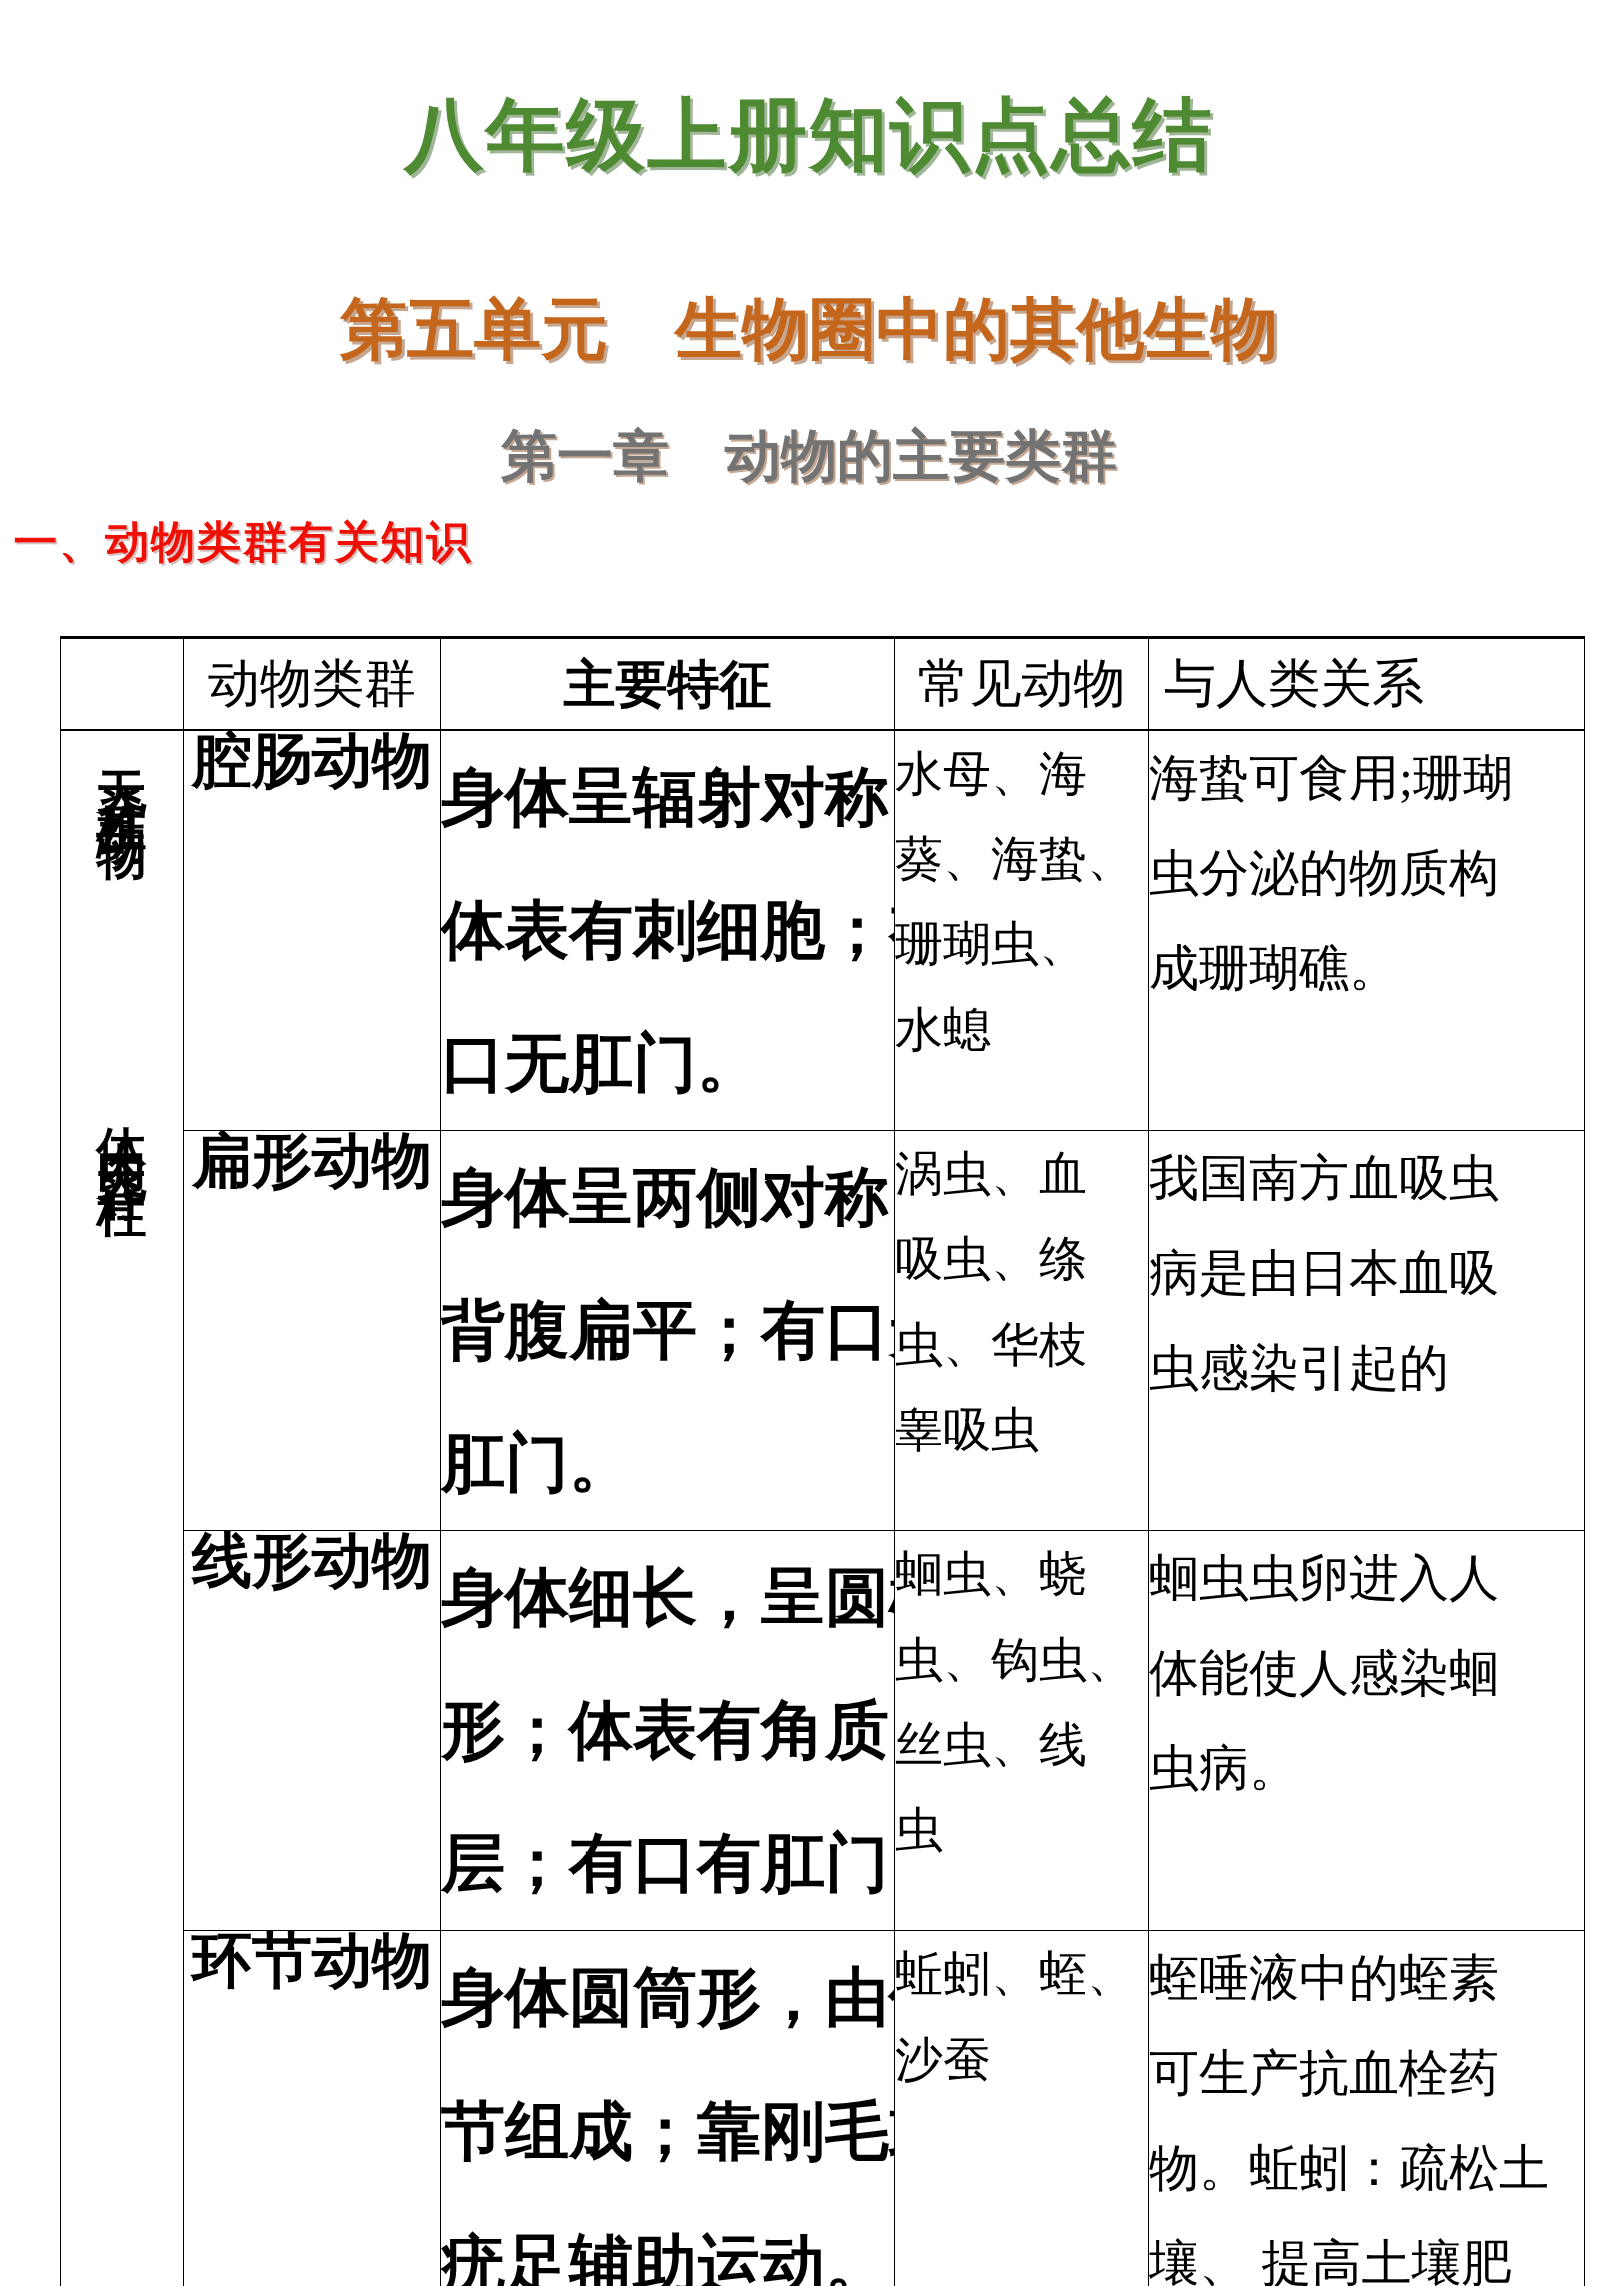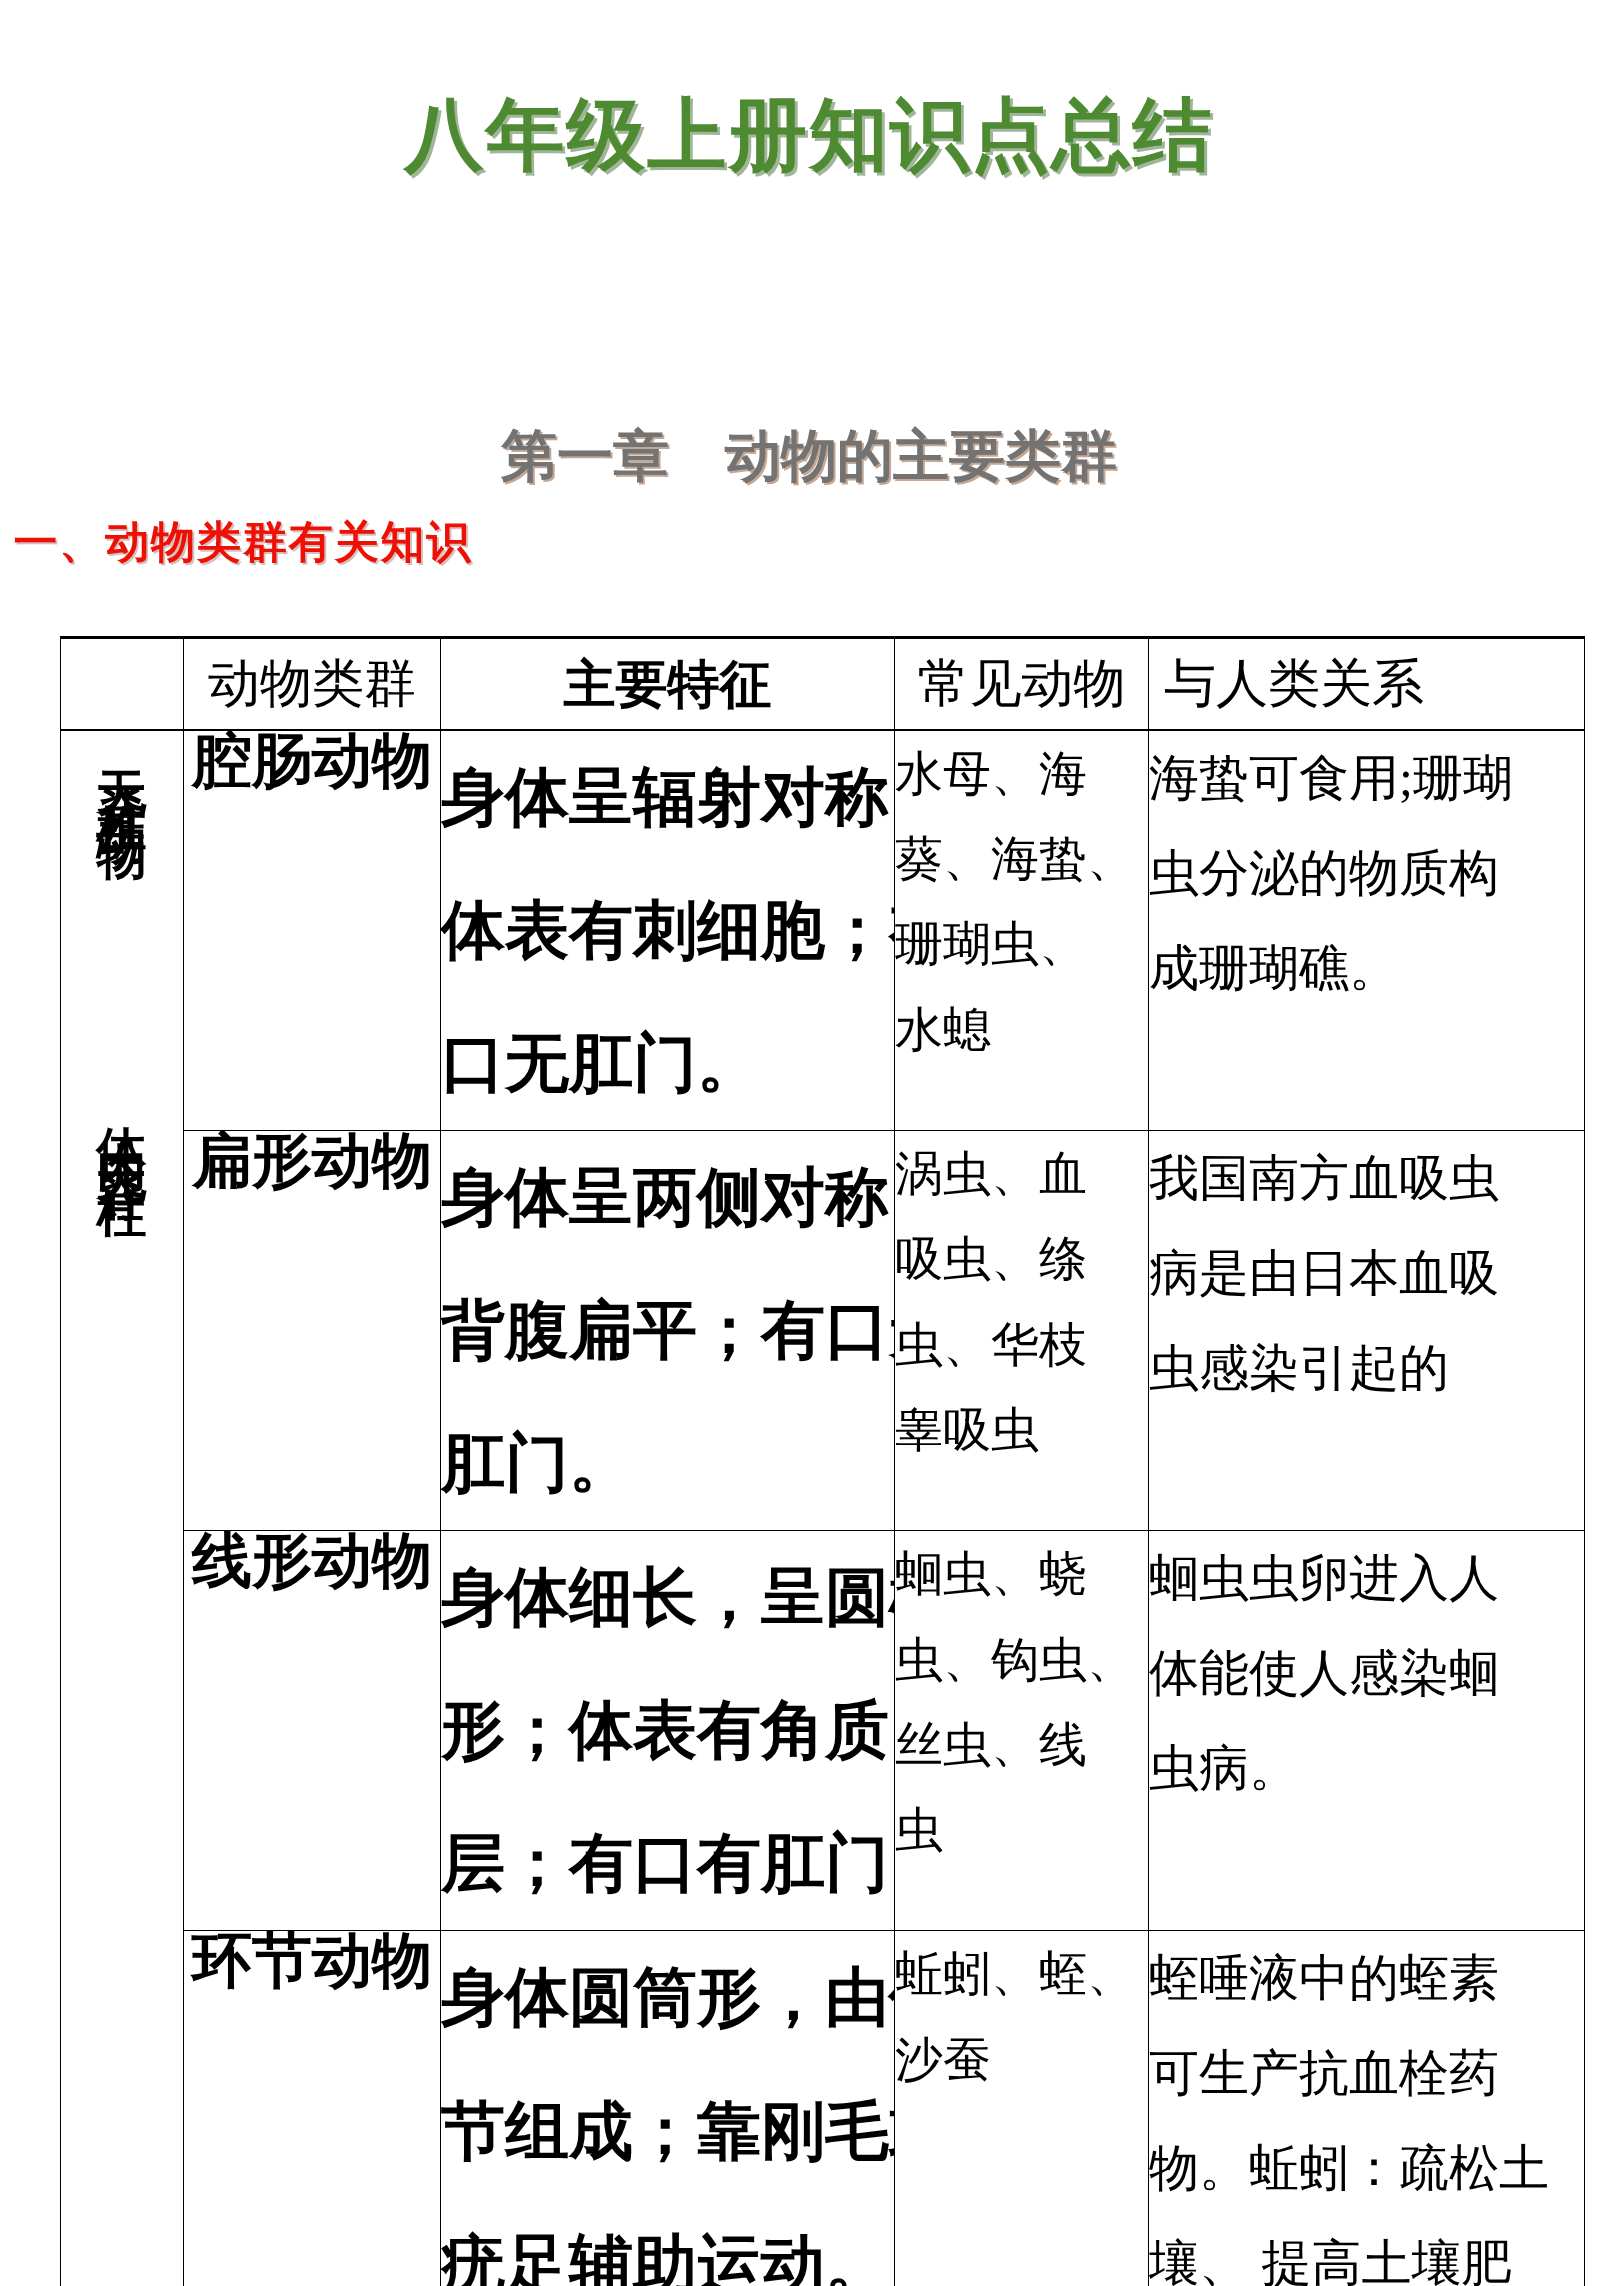--- a/index.html
+++ b/index.html
@@ -120,20 +120,21 @@
     font-size:50px;
     margin-top:23px;
   }
 </style>
 </head>
 <body>
 
 <div class="page">
 
   <h1 class="page-title">八年级上册知识点总结</h1>
+  <h2 class="unit-heading">第五单元　生物圈中的其他生物</h2>
   <h3 class="chapter-heading">第一章　动物的主要类群</h3>
   <div class="section-heading">一、动物类群有关知识</div>
 
   <table class="kg">
     <colgroup>
       <col style="width:123px">
       <col style="width:257px">
       <col style="width:454px">
       <col style="width:254px">
       <col style="width:436px">

